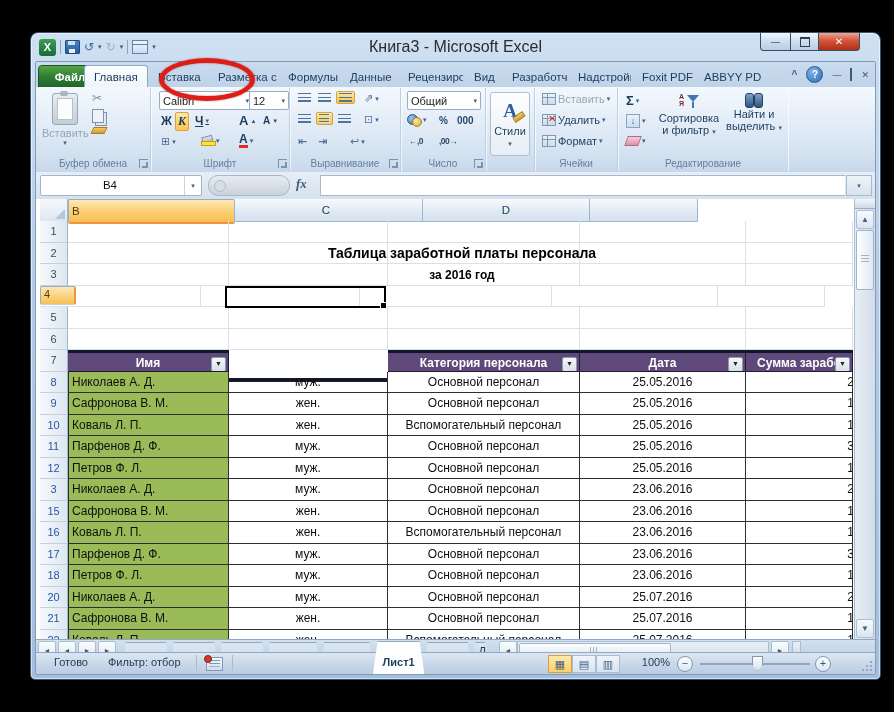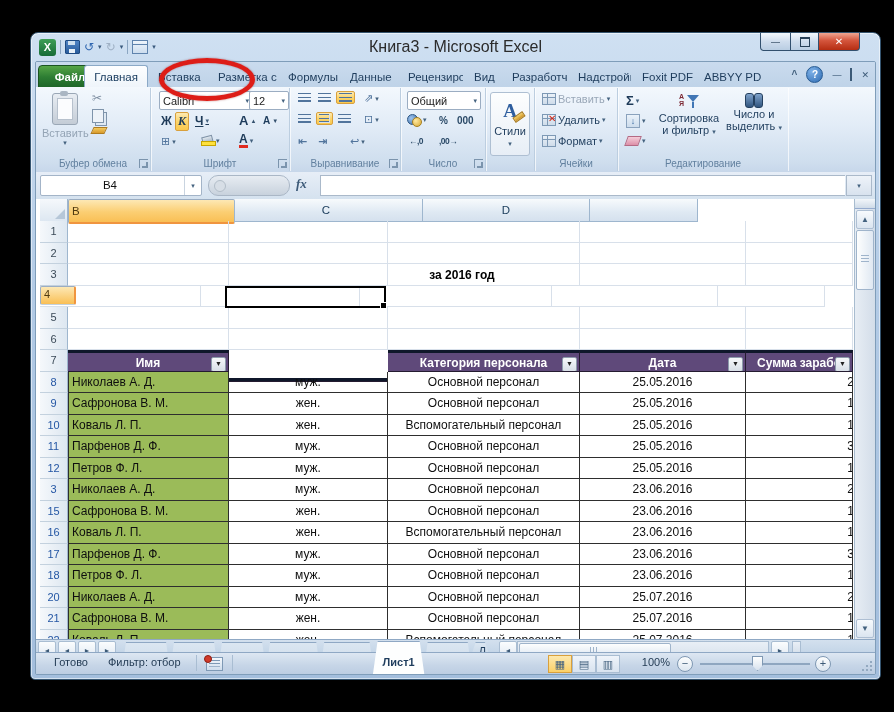--- a/index.html
+++ b/index.html
@@ -29,21 +29,21 @@
     font-size:9px;color:#274057;background:linear-gradient(#f3f8fd,#cfdded 50%,#b9cde2);}
   .wbtn.min{width:29px;border-radius:0 0 0 4px;}
   .wbtn.max{width:27px;border-left:none;border-right:none;}
   .wbtn.close{width:40px;border-radius:0 0 4px 0;background:linear-gradient(#f0a692,#d4553c 45%,#b52d12);color:#fff;font-size:10px;font-weight:bold;}
   .maxglyph{width:8px;height:7px;border:1px solid #274057;border-top-width:2px;}
   
   .win-body{position:absolute;left:4px;right:4px;top:28px;bottom:4px;background:#c9daed;border:1px solid #7f9db9;border-radius:2px;overflow:hidden;}
   
   .tabrow{position:absolute;left:0;right:0;top:0;height:25px;background:linear-gradient(#cadbee,#bfd3e8);}
   .tab{position:absolute;top:3px;height:22px;line-height:22px;padding:0 9px;font-size:11.5px;color:#1e3c5c;
-    border:1px solid transparent;white-space:nowrap;overflow:hidden;text-align:right;}
+    border:1px solid transparent;white-space:nowrap;overflow:hidden;}
   .tab.file{background:linear-gradient(#56a547,#2d7d33 50%,#1d6428);color:#fff;border:1px solid #1b5422;
     border-radius:4px 4px 0 0;text-align:center;font-weight:bold;}
   .tab.active{background:linear-gradient(#fdfeff,#eef4fa);border:1px solid #8ba9c7;border-bottom-color:#eef4fa;
     border-radius:3px 3px 0 0;color:#15385c;}
   .tabrow-right{position:absolute;right:6px;top:4px;display:flex;align-items:center;gap:9px;}
   .rib-chevron{font-size:10px;color:#44627f;font-weight:bold;}
   .helpdot{width:15px;height:15px;border-radius:50%;background:radial-gradient(circle at 35% 30%,#7fb2e8,#2f6cb3);
     color:#fff;font-size:10px;font-weight:bold;text-align:center;line-height:15px;border:1px solid #265a92;}
   .wbico{font-size:9px;color:#3c5a77;}
   .wbico .maxglyph{border-color:#3c5a77;}
@@ -411,21 +411,21 @@
         <div class="rbtn" style="left:6px;top:47px;">
               <span class="eraser"></span>
               <span class="drop">▾</span>
             </div>
         <div class="rbtn" style="left:38px;top:4px;width:62px;flex-direction:column;gap:1px;">
           <span class="azfun"><span>А</span><br><span>Я</span><span class="fun"></span><span class="stem"></span></span>
           <span class="edlbl"><span>Сортировка</span><br><span>и фильтр</span> <span class="drop">▾</span></span>
         </div>
         <div class="rbtn" style="left:104px;top:4px;width:60px;flex-direction:column;gap:2px;">
           <span class="bino"></span>
-          <span class="edlbl"><span>Число и</span><br><span>выделить</span> <span class="drop">▾</span></span>
+          <span class="edlbl"><span>Найти и</span><br><span>выделить</span> <span class="drop">▾</span></span>
         </div>
         <div class="grp-label">Редактирование</div>
       </div>
     </div>
 
     <div class="fbar">
       <div class="namebox">
         <span class="nm">B4</span>
         <span class="nd">▾</span>
       </div>
@@ -628,20 +628,21 @@
               <div class="c tb green" style="width: 161px;">Коваль Л. П.</div>
               <div class="c tb ctr" style="width: 159px;">жен.</div>
               <div class="c tb ctr" style="width: 192px;">Вспомогательный персонал</div>
               <div class="c tb ctr" style="width: 166px;">25.07.2016</div>
               <div class="c tb num" style="width: 107px;">
                 <span>1</span>
               </div>
             </div>
           </div>
 
+      <div class="overlay-title" id="ov-title" style="top:44px;height:21px;font-size:14px;line-height:21px;">Таблица заработной платы персонала</div>
       <div class="overlay-title" id="ov-subtitle" style="top:65.5px;height:21px;font-size:12px;line-height:21px;">за 2016 год</div>
       <div class="selbox" style="left:189px;top:86.5px;width:157px;height:18px;"></div>
 
       <div class="vscroll">
         <div class="vs-split"></div>
         <div class="vs-btn">▲</div>
         <div class="vs-thumb"></div>
         <div class="vs-btn vs-down">▼</div>
       </div>
     </div>

